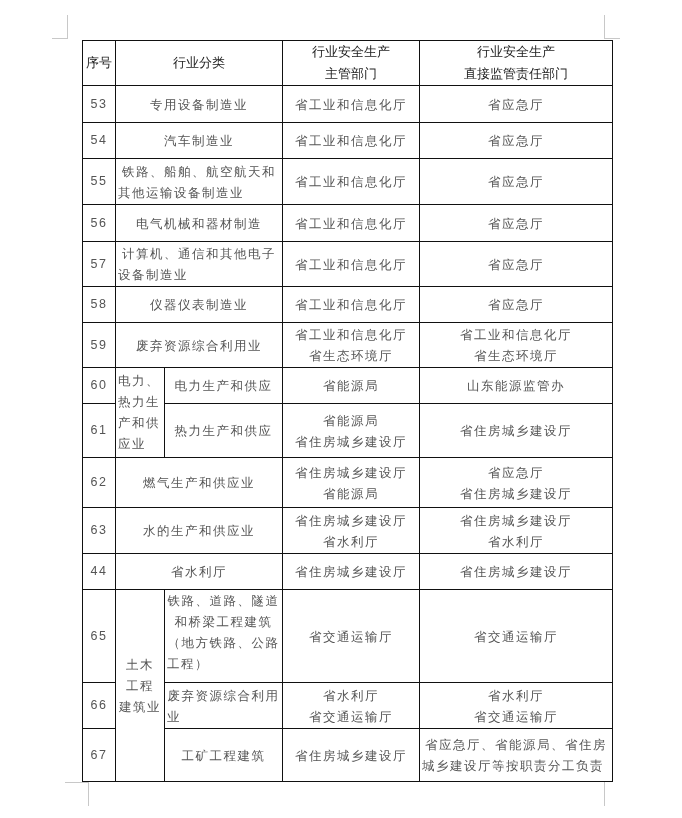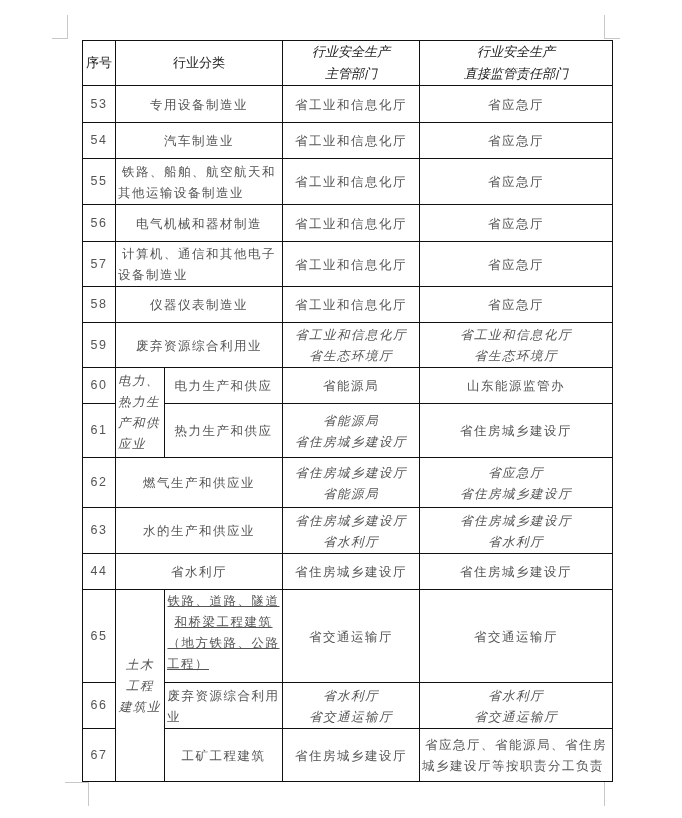--- a/index.html
+++ b/index.html
@@ -9,21 +9,21 @@
   .crop { position: absolute; background: #c8c8c8; }
   table.grid { position: absolute; left: 82px; top: 40px; width: 530px;
                border-collapse: collapse; table-layout: fixed; }
   table.grid td, table.grid th { border: 1.5px solid #111; padding: 0 2px;
                text-align: center; vertical-align: middle; font-weight: normal;
                font-size: 12.5px; line-height: 21px; color: #555; letter-spacing: 1.5px; }
   table.grid th { color: #222; font-size: 13px; letter-spacing: 0; line-height: 22px; }
   td.num { font-family: Liberation Sans, sans-serif; letter-spacing: 0; color: #444; font-size: 12.5px; }
   td.left { text-align: left; text-align-last: left; }
   td.just { text-align: justify; text-align-last: left; }
-  .line { display: block; font-style: italic; }
+  .line { display: block; }
 </style>
 </head>
 <body>
 
 <div class="page">
 
   <div class="crop" style="left:67px;top:15px;width:1px;height:24px;"></div>
   <div class="crop" style="left:52px;top:38px;width:16px;height:1px;"></div>
   <div class="crop" style="left:604px;top:15px;width:1px;height:24px;"></div>
   <div class="crop" style="left:604px;top:38px;width:16px;height:1px;"></div>
@@ -166,21 +166,21 @@
         <td>省住房城乡建设厅</td>
       </tr>
 
       <tr style="height:93px">
         <td class="num">65</td>
         <td rowspan="3" style="vertical-align:middle;">
           <span class="line">土木</span>
           <span class="line">工程</span>
           <span class="line">建筑业</span>
         </td>
-        <td class="just" style="vertical-align:top;text-decoration:underline;">铁路、道路、隧道和桥梁工程建筑（地方铁路、公路工程）</td>
+        <td class="just" style="vertical-align:top;">铁路、道路、隧道和桥梁工程建筑（地方铁路、公路工程）</td>
         <td>省交通运输厅</td>
         <td>省交通运输厅</td>
       </tr>
 
       <tr style="height:46px">
         <td class="num">66</td>
         <td class="just">废弃资源综合利用业</td>
         <td>
           <span class="line">省水利厅</span>
           <span class="line">省交通运输厅</span>

